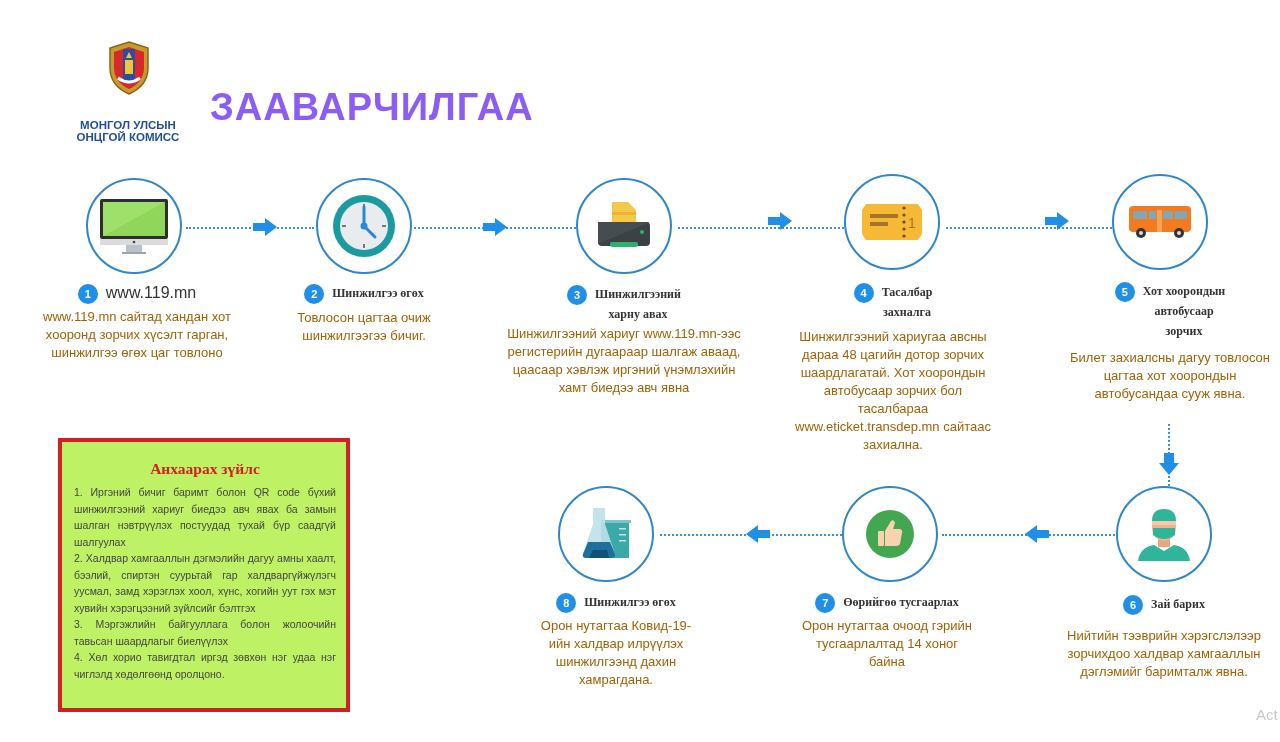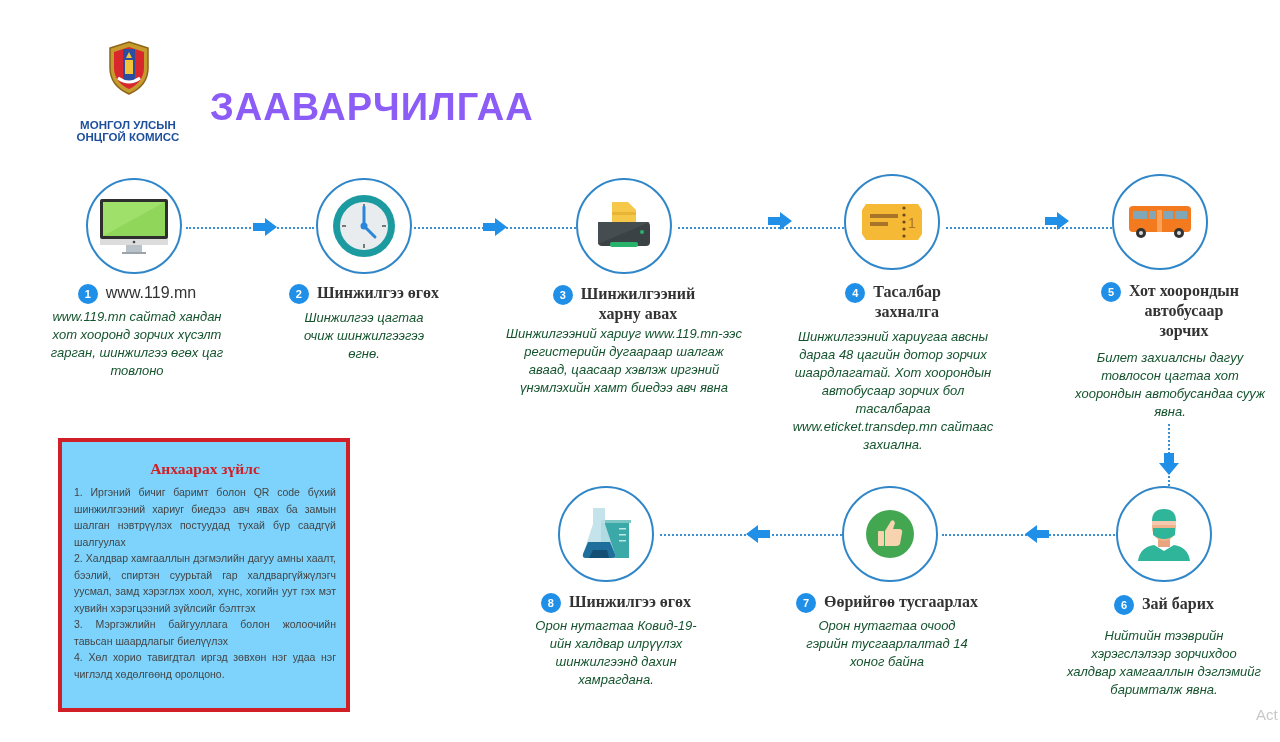--- a/index.html
+++ b/index.html
@@ -7,24 +7,24 @@
   .abs { position:absolute; }
   .logo-emblem { left:106px; top:40px; width:46px; height:56px; }
   .org-name { left:72px; top:103px; width:112px; text-align:center; color:#1d4f9c; font-weight:bold; font-size:11.5px; line-height:12px; font-family:"Liberation Sans", sans-serif;margin-top:16px; }
   .page-title { left:210px; top:86px; font-size:38px; font-weight:bold; color:#8b5cf6; letter-spacing:1px; font-family:"Liberation Sans", sans-serif; }
   .step-circle { width:96px; height:96px; border:2px solid #2f86c8; border-radius:50%; box-sizing:border-box; background:#fff; display:flex; align-items:center; justify-content:center; }
   .dotline-h { height:0; border-top:2px dotted #3c8fd0; }
   .dotline-v { width:0; border-left:2px dotted #3c8fd0; }
   .arrow { width:26px; height:18px; }
   .step-head { display:flex; align-items:flex-start; justify-content:center; gap:8px; text-align:center; }
   .badge { width:20px; height:20px; border-radius:50%; background:#1f8fe8; color:#fff; font-size:11px; font-weight:bold; display:flex; align-items:center; justify-content:center; flex-shrink:0; margin-top:1px; font-family:"Liberation Sans", sans-serif; }
-  .step-title { font-family:"Liberation Serif", serif; font-weight:bold; font-size:16px; color:#333; line-height:20px; }
+  .step-title { font-family:"Liberation Serif", serif; font-weight:bold; font-size:12px; color:#333; line-height:20px; }
   .step-title.web { font-family:"Liberation Sans", sans-serif; font-weight:normal; font-size:16px; color:#333; }
-  .step-desc { text-align:center; font-size:13px; line-height:18px; color:#14532d; margin-top:6px;font-style:italic; }
-  .notice { left:58px; top:438px; width:292px; height:274px; border:4px solid #d01f26; box-sizing:border-box; background:#7dd3fc; padding:18px 10px 8px 12px; }
+  .step-desc { text-align:center; font-size:13px; line-height:18px; color:#a16207; margin-top:6px; }
+  .notice { left:58px; top:438px; width:292px; height:274px; border:4px solid #d01f26; box-sizing:border-box; background:#bef264; padding:18px 10px 8px 12px; }
   .notice-title { text-align:center; font-family:"Liberation Serif", serif; font-weight:bold; color:#d01f26; font-size:15.5px; margin-bottom:6px; }
   .notice-item { font-size:10.5px; line-height:16.5px; color:#444; text-align:justify; }
   .watermark { left:1256px; top:706px; color:#c8c8c8; font-size:15px; }
   .watermark2 { left:1256px; top:742px; color:#c8c8c8; font-size:11px; }
 </style>
 </head>
 <body>
 
 <div class="abs logo-emblem">
   <svg width="46" height="56" viewBox="0 0 46 56">
@@ -103,21 +103,21 @@
     <line x1="34" y1="34" x2="34" y2="15" stroke="#2a86d8" stroke-width="3" stroke-linecap="round"></line>
     <line x1="34" y1="34" x2="45" y2="45" stroke="#2a86d8" stroke-width="3" stroke-linecap="round"></line>
     <circle cx="34" cy="34" r="3.5" fill="#2a86d8"></circle>
   </svg>
 </div>
 <div class="abs" style="left:266px; top:283px; width:196px;">
   <div class="step-head">
     <span class="badge">2</span>
     <span class="step-title">Шинжилгээ өгөх</span>
   </div>
-  <div class="step-desc" style="margin-top:5px; padding:0 30px;">Шинжилгээ цагтаа очиж шинжилгээгээ өгнө.</div>
+  <div class="step-desc" style="margin-top:5px; padding:0 30px;">Товлосон цагтаа очиж шинжилгээгээ бичиг.</div>
 </div>
 
 <div class="abs step-circle" style="left:576px; top:178px;">
   <svg width="60" height="56" viewBox="0 0 60 56">
     <path d="M18 4 H34 L42 12 V30 H18 Z" fill="#f6c84a"></path>
     <rect x="18" y="14" width="24" height="3" fill="#e8b535"></rect>
     <rect x="4" y="24" width="52" height="24" rx="4" fill="#3b4245"></rect>
     <path d="M4 24 H56 L4 46 Z" fill="#454d51"></path>
     <rect x="16" y="44" width="28" height="5" rx="2" fill="#29b36a"></rect>
     <circle cx="48" cy="34" r="2" fill="#29b36a"></circle>

